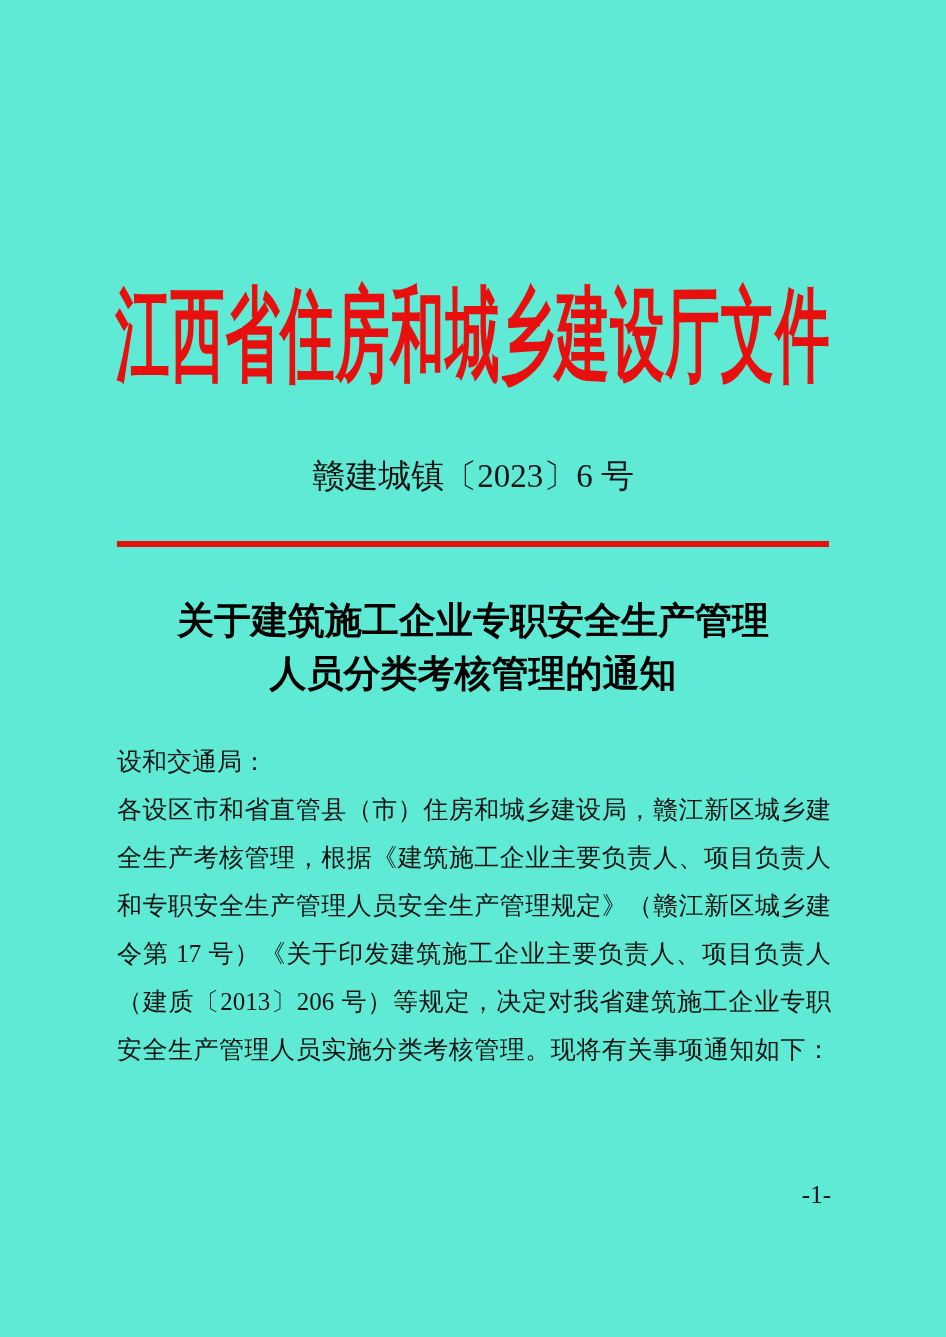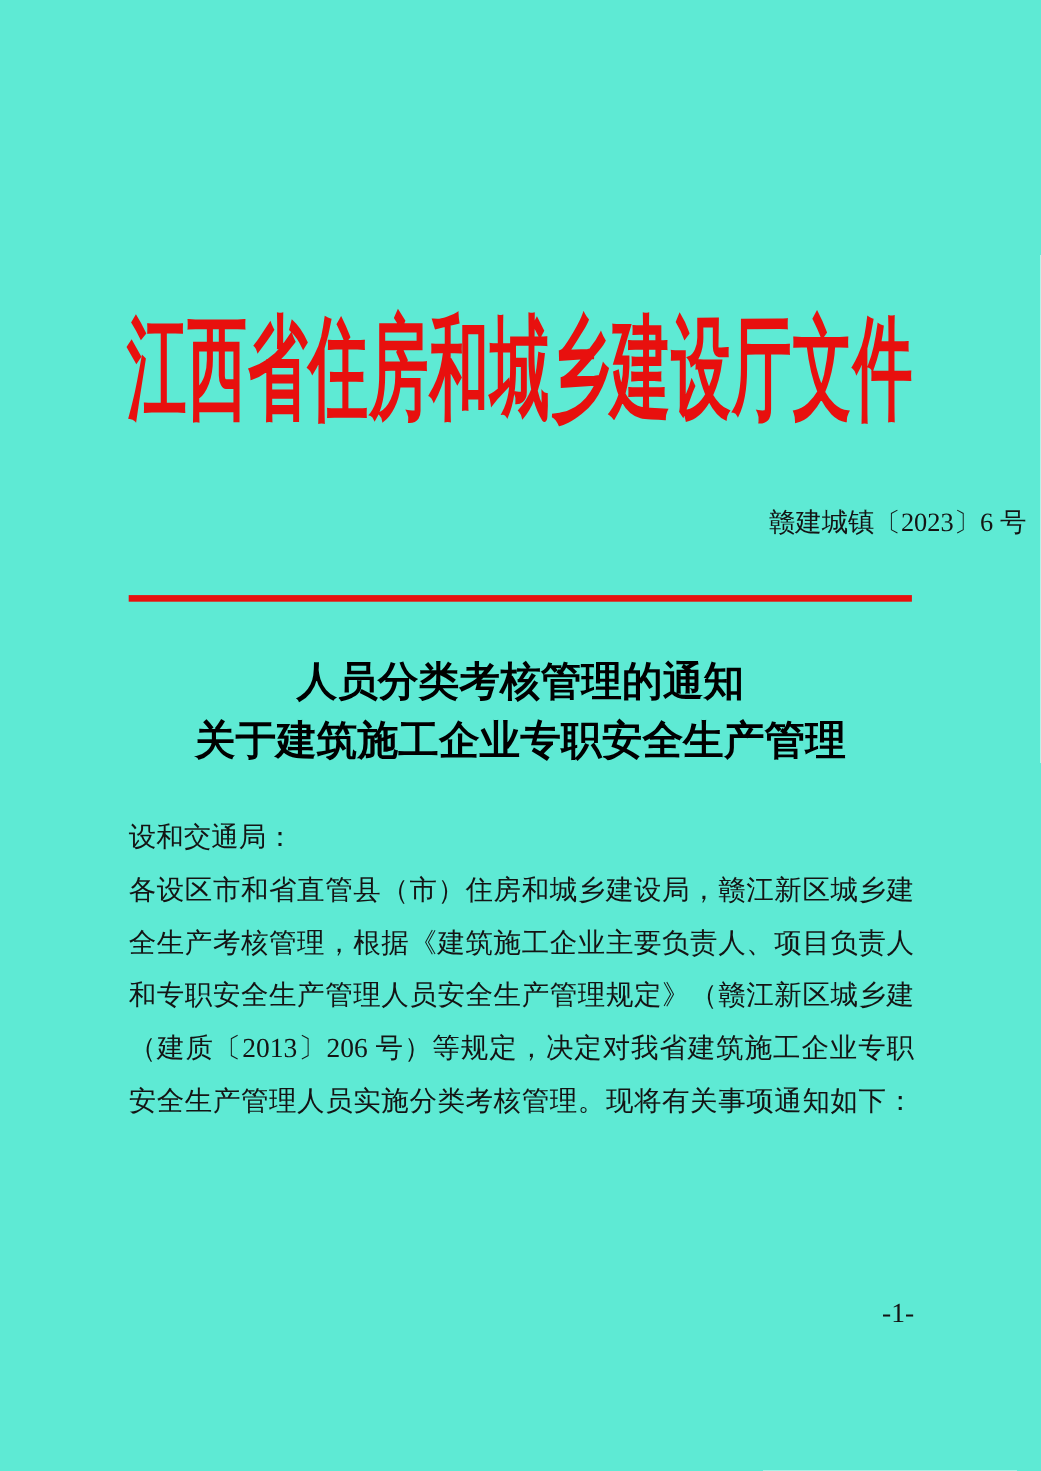--- a/index.html
+++ b/index.html
@@ -34,23 +34,23 @@
     color: var(--banner-red, #e8100e);
     transform: scaleY(1.9);
     transform-origin: center center;
     white-space: nowrap;
   }
   
   .doc-number {
     position: absolute;
     top: 460px;
     left: 0;
-    right: 13px;
-    text-align: right;
-    font-size: 24px;
+    right: 0;
+    text-align: center;
+    font-size: 33px;
     line-height: 32px;
     color: var(--body-text, #141414);
   }
   
   .red-divider {
     position: absolute;
     top: 541px;
     left: 117px;
     width: 712px;
     height: 6px;
@@ -104,34 +104,35 @@
 
   <div class="banner">
     <span class="banner-text">江西省住房和城乡建设厅文件</span>
   </div>
 
   <div class="doc-number">赣建城镇〔2023〕6 号</div>
 
   <div class="red-divider"></div>
 
   <div class="doc-title">
+    <div class="title-line">关于建筑施工企业专职安全生产管理</div>
     <div class="title-line">人员分类考核管理的通知</div>
-    <div class="title-line">关于建筑施工企业专职安全生产管理</div>
   </div>
 
   <div class="body">
     <div class="lines">
 
     <div class="body-line left">设和交通局：</div>
         <div class="body-line justify">各设区市和省直管县（市）住房和城乡建设局，赣江新区城乡建</div>
       </div>
     <div class="lines">
 
         <div class="body-line justify">全生产考核管理，根据《建筑施工企业主要负责人、项目负责人</div>
         <div class="body-line justify">和专职安全生产管理人员安全生产管理规定》（赣江新区城乡建</div>
+        <div class="body-line justify">令第 17 号）《关于印发建筑施工企业主要负责人、项目负责人</div>
         <div class="body-line justify">（建质〔2013〕206 号）等规定，决定对我省建筑施工企业专职</div>
         <div class="body-line justify">安全生产管理人员实施分类考核管理。现将有关事项通知如下：</div>
       </div>
   </div>
 
   <div class="page-number">-1-</div>
 
 </div>
 
 </body></html>

